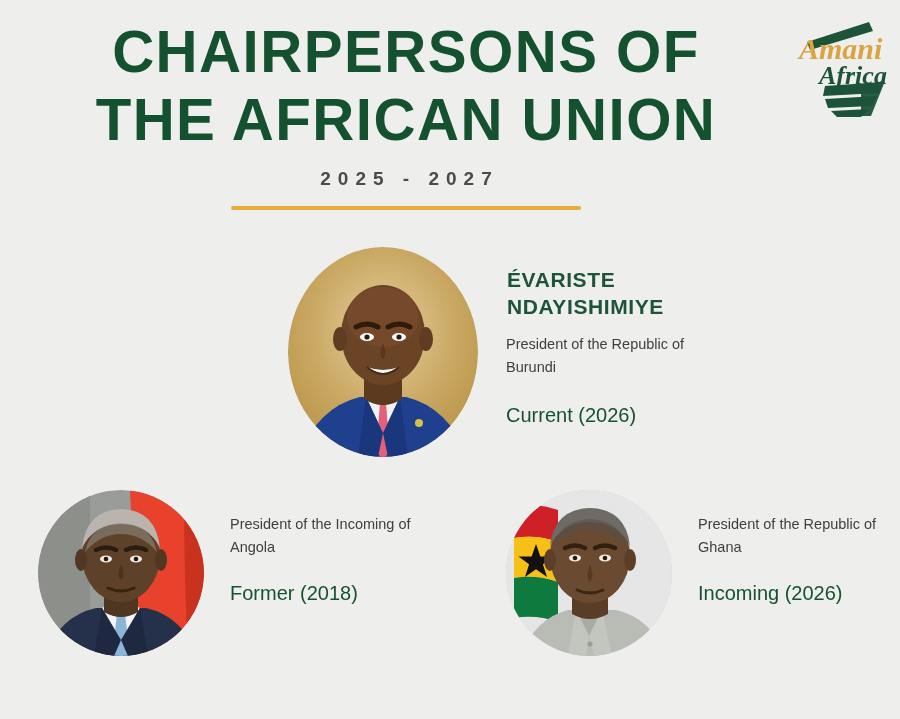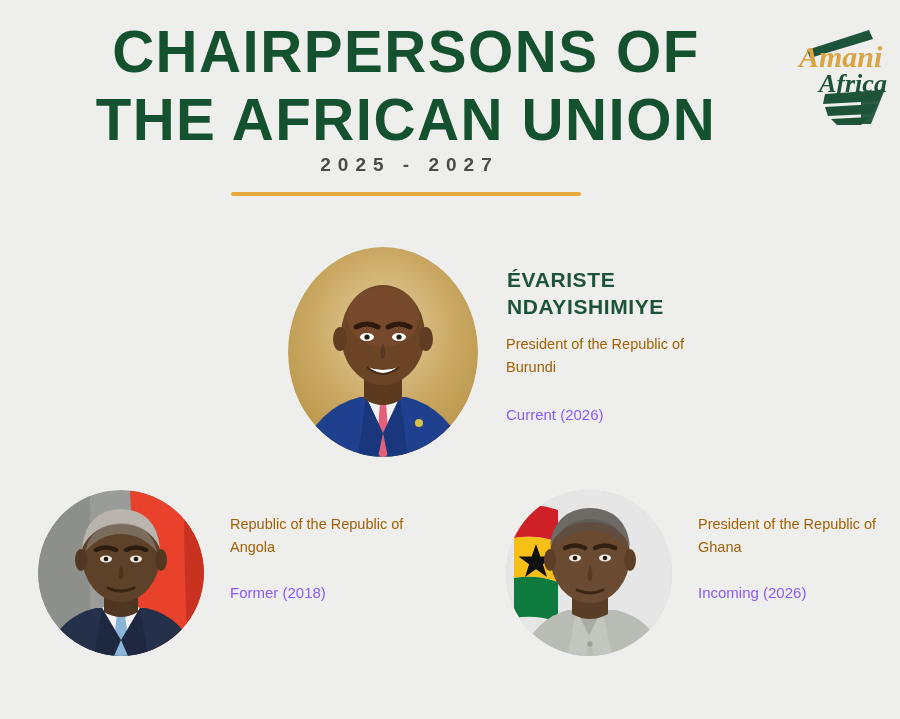--- a/index.html
+++ b/index.html
@@ -19,21 +19,21 @@
     position: relative;
     width: 900px;
     height: 719px;
     background: #eeeeec;
   }
 
   
   .logo {
     position: absolute;
     left: 795px;
-    top: 20px;
+    top: 12px;
     width: 100px;
     height: 105px;
   }
   .logo svg { display: block; }
 
   
   .header {
     position: absolute;
     left: 0;
     top: 18px;
@@ -44,20 +44,21 @@
     color: #14512e;
     font-family: "Liberation Sans", sans-serif;
     font-weight: 700;
     font-size: 60px;
     line-height: 68px;
     letter-spacing: 1.5px;
     white-space: nowrap;
     transform: scaleX(0.97);
   }
   .subtitle {
+    margin-top: 14px;
     color: #4b4b4b;
     font-size: 19px;
     font-weight: 700;
     letter-spacing: 7px;
     text-indent: 7px;
   }
   .divider {
     margin: 16px auto 0 auto;
     width: 350px;
     height: 4px;
@@ -96,29 +97,29 @@
   .pname {
     color: #1d5338;
     font-weight: 700;
     font-size: 21px;
     line-height: 27px;
     letter-spacing: 0.6px;
     white-space: pre-line;
     margin: 1px;
   }
   .prole {
-    color: #a16207;
+    color: #404040;
     font-size: 14.5px;
     line-height: 23px;
     margin: 13px 0 0 0;
     max-width: 215px;
   }
   .pstatus {
-    color: #8b5cf6;
-    font-size: 15px;
+    color: #14532d;
+    font-size: 20px;
     line-height: 20px;
     margin: 24px 0 0 0;
   }
   .pstatus-featured { margin-top: 26px; }
 </style>
 </head>
 <body>
 
 <div id="stage">
 
@@ -247,21 +248,21 @@
           <circle cx="68" cy="69" r="2.3" fill="#241609"></circle>
           <circle cx="98" cy="69" r="2.3" fill="#241609"></circle>
 
           <path d="M83 74 Q78 86 83 90 Q88 86 83 74" fill="#4c331e"></path>
 
           <path d="M70 98 Q83 104 96 98" stroke="#38230f" stroke-width="3" fill="none" stroke-linecap="round"></path>
         </g>
       </svg>
     </div>
     <div class="info">
-      <p class="prole">Republic of the Republic of Angola</p>
+      <p class="prole">President of the Incoming of Angola</p>
       <p class="pstatus">Former (2018)</p>
     </div>
   </div>
 
   <div class="person person-right">
     <div class="avatar avatar-sm">
       <svg viewBox="0 0 166 166" xmlns="http://www.w3.org/2000/svg" preserveAspectRatio="xMidYMid slice">
         <defs>
             <clipPath id="c3">
               <circle cx="83" cy="83" r="83"></circle>

